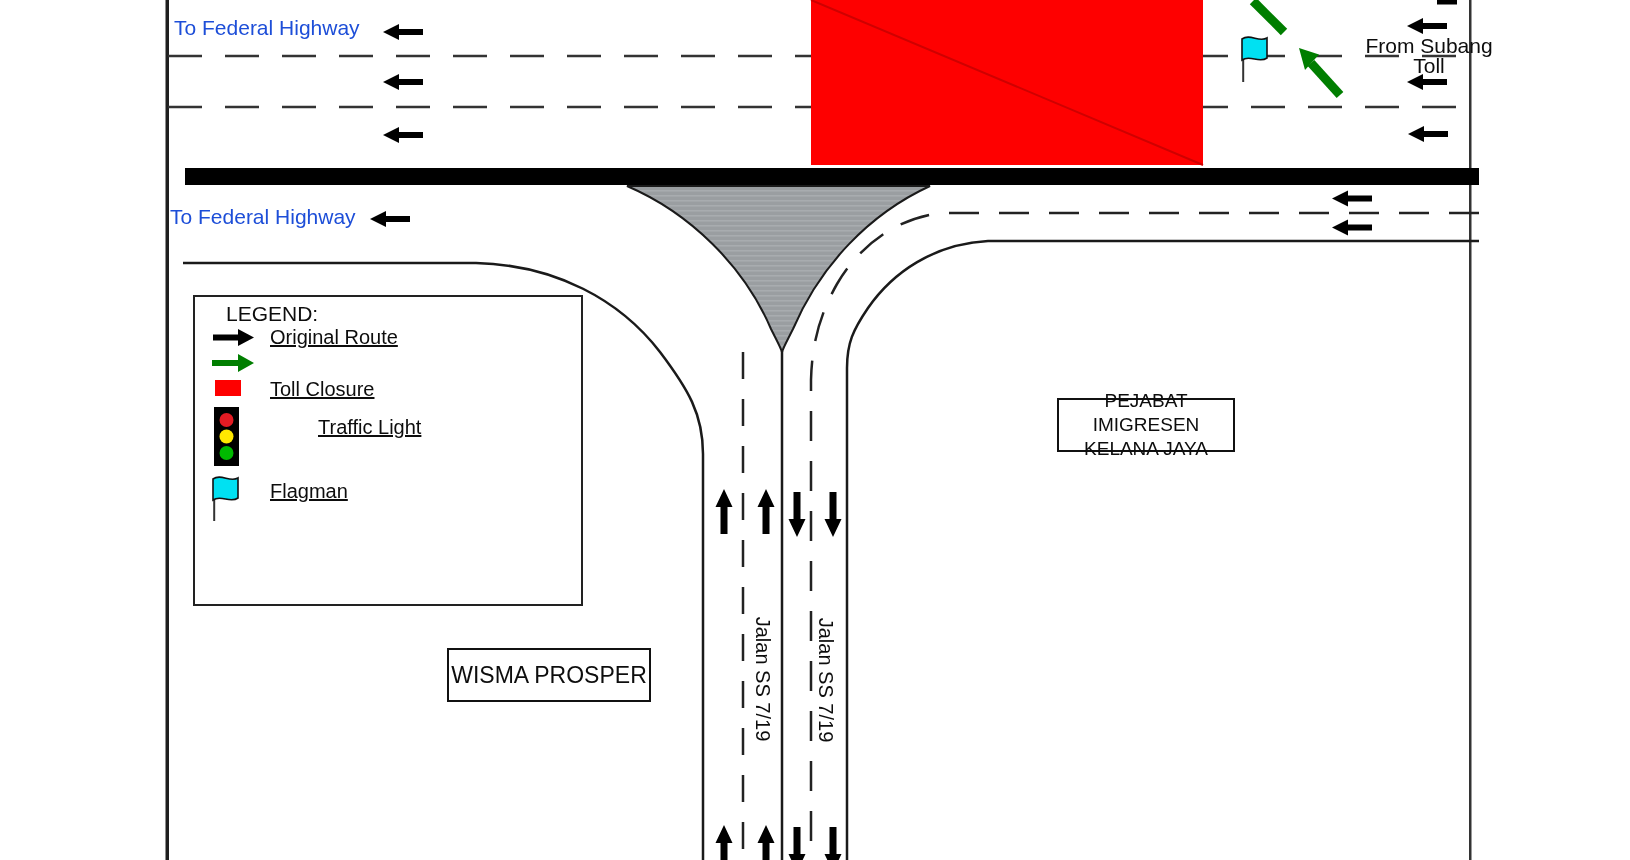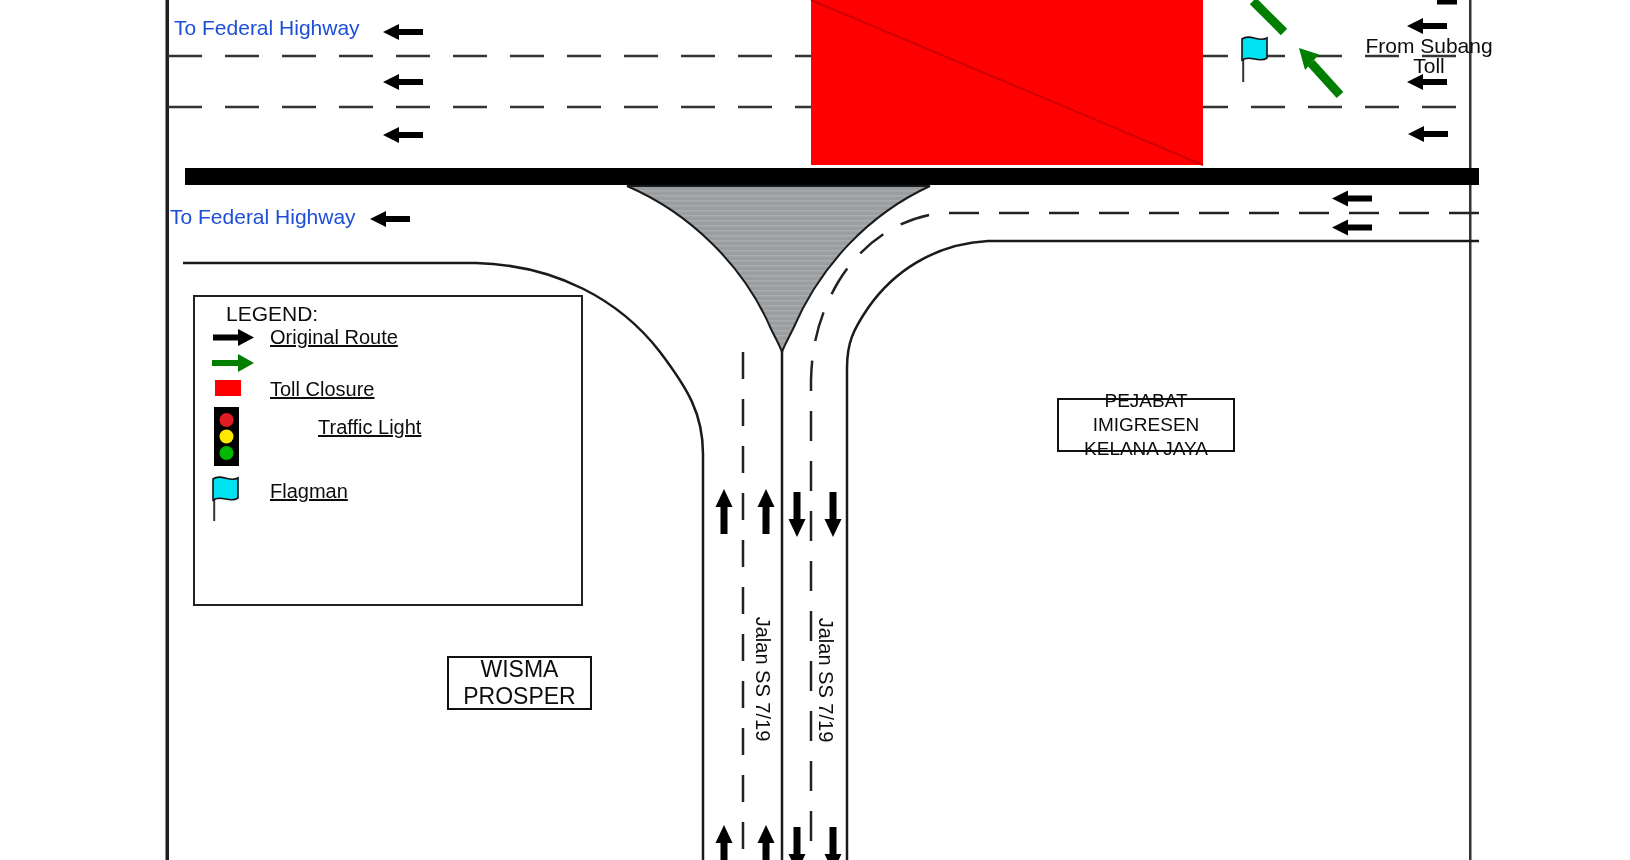--- a/index.html
+++ b/index.html
@@ -8,21 +8,21 @@
     font-family:"Liberation Sans", sans-serif;color:#0d0d0d;
   }
   #roadmap{position:absolute;left:0;top:0;}
   .lbl{position:absolute;white-space:nowrap;font-size:21px;color:#1d4ed8;line-height:1.05;}
   .from-subang{position:absolute;left:1325px;top:36px;width:140px;text-align:center;font-size:21px;line-height:20px;margin-left:34px;}
   .jalan{position:absolute;font-size:20px;white-space:nowrap;transform:translate(-50%,-50%) rotate(90deg);}
   .bldg{
     position:absolute;border:2px solid #111;background:#fff;box-sizing:border-box;
     display:flex;flex-direction:column;align-items:center;justify-content:center;text-align:center;
   }
-  #wisma-box{left:447px;top:648px;width:145px;height:54px;font-size:23px;margin-top:8px;}
+  #wisma-box{left:447px;top:648px;width:204px;height:54px;font-size:23px;}
   #pejabat-box{left:1057px;top:398px;width:178px;height:54px;font-size:19px;line-height:24px;}
   #legend-box{
     position:absolute;left:193px;top:295px;width:390px;height:311px;
     border:2px solid #222;background:#fff;box-sizing:border-box;
   }
   #legend-box .ltitle{position:absolute;left:31px;top:5px;font-size:21px;}
   #legend-box .litem{position:absolute;font-size:20px;white-space:nowrap;text-decoration:underline;}
   #legend-box .licon{position:absolute;}
 </style>
 </head>

